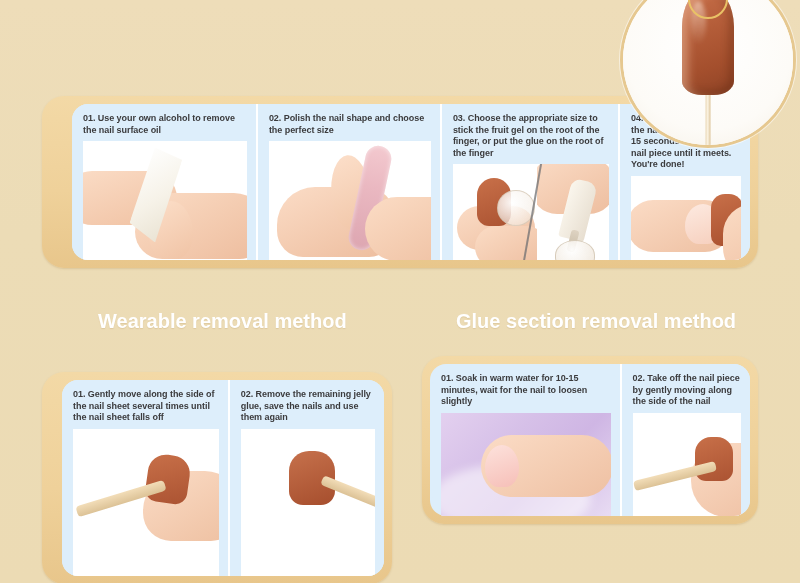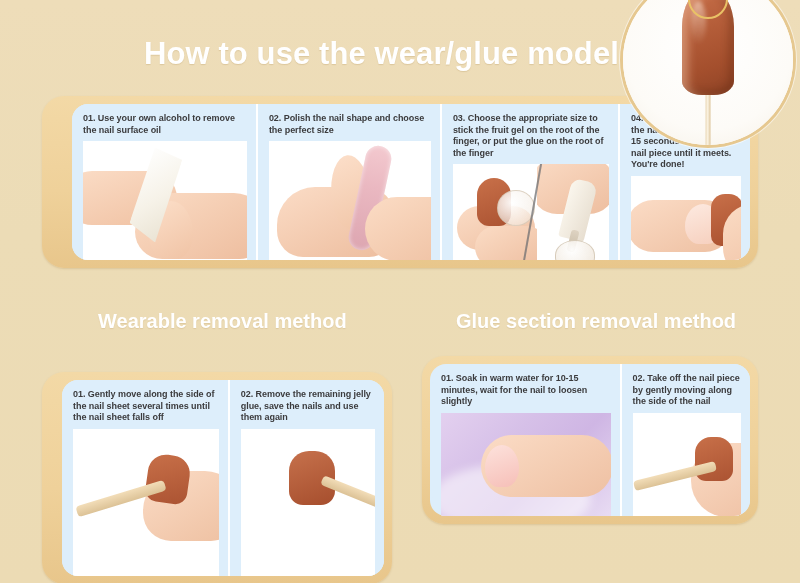--- a/index.html
+++ b/index.html
@@ -285,23 +285,20 @@
     background: linear-gradient(150deg,#fbdcc6,#edbd9f); border-radius: 36px;}
   #pg2 .nail-brown5 { position:absolute; left: 62px; top: 24px; width: 38px; height: 44px;
     border-radius: 16px 16px 11px 11px;
     background: linear-gradient(160deg,#c87049,#ab5332);}
 </style>
 </head>
 <body>
 
 <div class="page">
 
-  <div class="title-bar">
-    <div class="main-title">How to use the wear/glue model</div>
-  </div>
 
   <div class="hero-circle">
     <div class="hero-inner"></div>
     <div class="hero-stick"></div>
     <div class="hero-nail"></div>
     <div class="hero-ring"></div>
 
   </div>
 
   <div class="frame" id="steps-frame">

